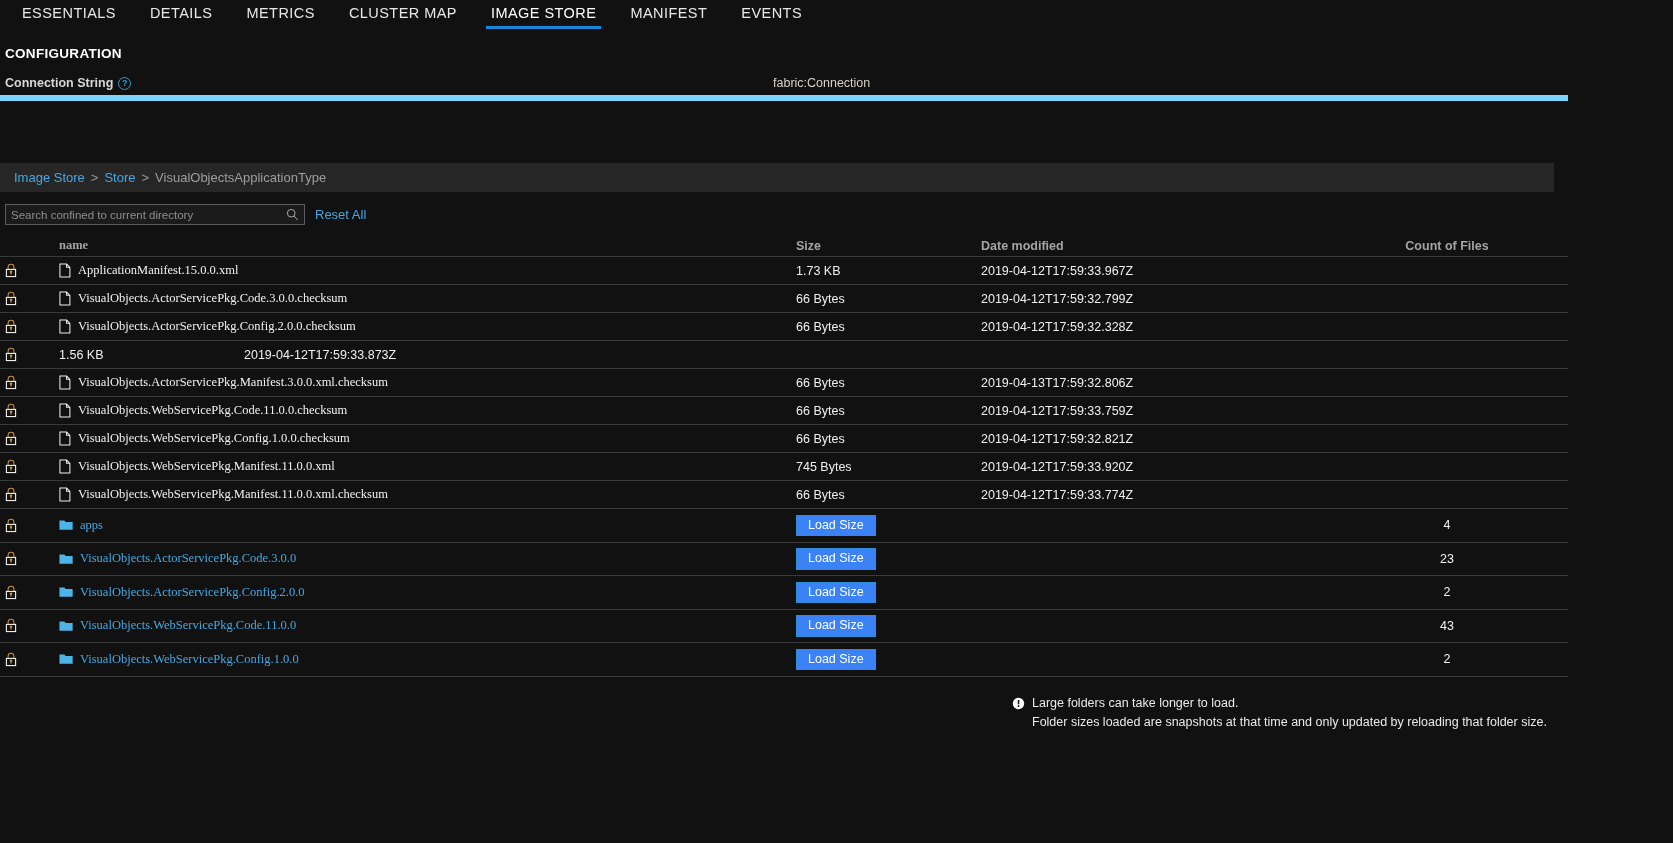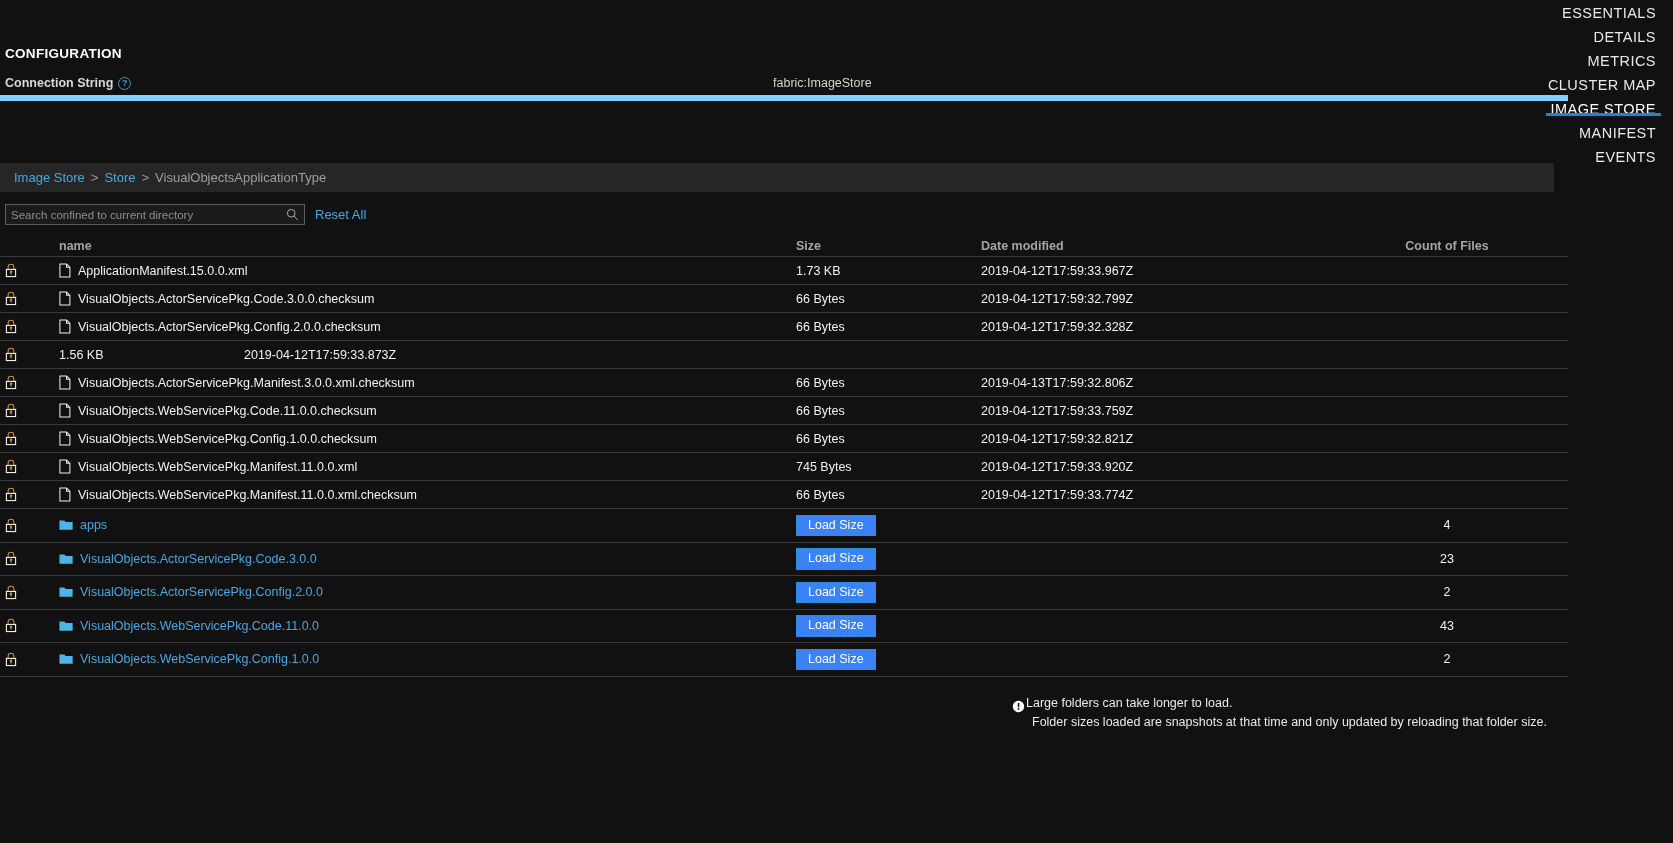--- a/index.html
+++ b/index.html
@@ -10,25 +10,24 @@
     overflow: hidden;
     font-family: "Liberation Sans", sans-serif;
     color: #ffffff;
     -webkit-font-smoothing: antialiased;
   }
   .page { position: relative; width: 1673px; height: 843px; background: #111111; }
 
   
   .tabbar {
     display: flex;
-    align-items: flex-end;
+    align-items: flex-start;
     height: 33px;
     padding-left: 5px;
     background: #111111;
-    flex-direction: column;
   }
   .tab {
     position: relative;
     font-size: 14.5px;
     letter-spacing: .45px;
     color: #e8e8e8;
     padding: 3px 17px 0 17px;
     height: 33px;
     line-height: 21px;
     cursor: pointer;
@@ -130,21 +129,21 @@
   }
   .row {
     display: flex; align-items: center;
     height: 28px;
     border-bottom: 1px solid #3a3a3a;
     font-size: 12.5px;
     color: #f0f0f0;
   }
   .row.folder-row { height: 33.5px; }
   .c-lock  { width: 59px; flex: 0 0 59px; display: flex; align-items: center; padding-left: 5px; }
-  .c-name  { width: 737px; flex: 0 0 737px; display: flex; align-items: center; gap: 7px; }
+  .c-name  { width: 737px; flex: 0 0 737px; display: flex; align-items: center; gap: 7px; font-family: Liberation Serif, serif; }
   .c-size  { width: 185px; flex: 0 0 185px; }
   .c-date  { width: 330px; flex: 0 0 330px; }
   .c-count { width: 255px; flex: 0 0 255px; text-align: center; padding-left: 17px; }
 
   .thead .c-name { padding-left: 0; }
 
   .name-text { color: #f2f2f2; }
   .name-link { color: #46a7e0; cursor: pointer; }
 
   .load-size-btn {
@@ -163,21 +162,21 @@
   .file-ico { width: 12px; height: 15px; display: block; flex: 0 0 12px; }
   .folder-ico { width: 14px; height: 12px; display: block; flex: 0 0 14px; }
 
   
   .notes {
     position: absolute;
     left: 1012px; top: 694px;
     font-size: 12.5px; color: #eaeaea;
     line-height: 19px;
   }
-  .note-line { display: flex; align-items: flex-end; gap: 1px; }
+  .note-line { display: flex; align-items: flex-start; gap: 7px; }
   .note-line.indent { padding-left: 20px; }
   .info-ico { width: 13px; height: 13px; margin-top: 3px; flex: 0 0 13px; }
 </style>
 </head>
 <body>
 
 <div class="page">
 
   <div class="tabbar" id="tabbar">
       <div class="tab"><span>ESSENTIALS</span><div class="tab-underline"></div></div>
@@ -189,21 +188,21 @@
       <div class="tab"><span>EVENTS</span><div class="tab-underline"></div></div>
     </div>
 
   <div class="section-title" id="configuration-title">CONFIGURATION</div>
 
   <div class="conn-row">
     <div class="conn-label">
       <span>Connection String</span>
       <span class="help-icon">?</span>
     </div>
-    <div class="conn-value">fabric:ImageStore</div>
+    <div class="conn-value">fabric:Connection</div>
   </div>
 
   <div class="section-title" id="store-content-title">STORE CONTENT</div>
 
   <div class="breadcrumb" id="breadcrumb">
       <span class="crumb-link">Image Store</span>
       <span class="crumb-sep">&gt;</span>
       <span class="crumb-link">Store</span>
       <span class="crumb-sep">&gt;</span>
       <span class="crumb-current">VisualObjectsApplicationType</span>

